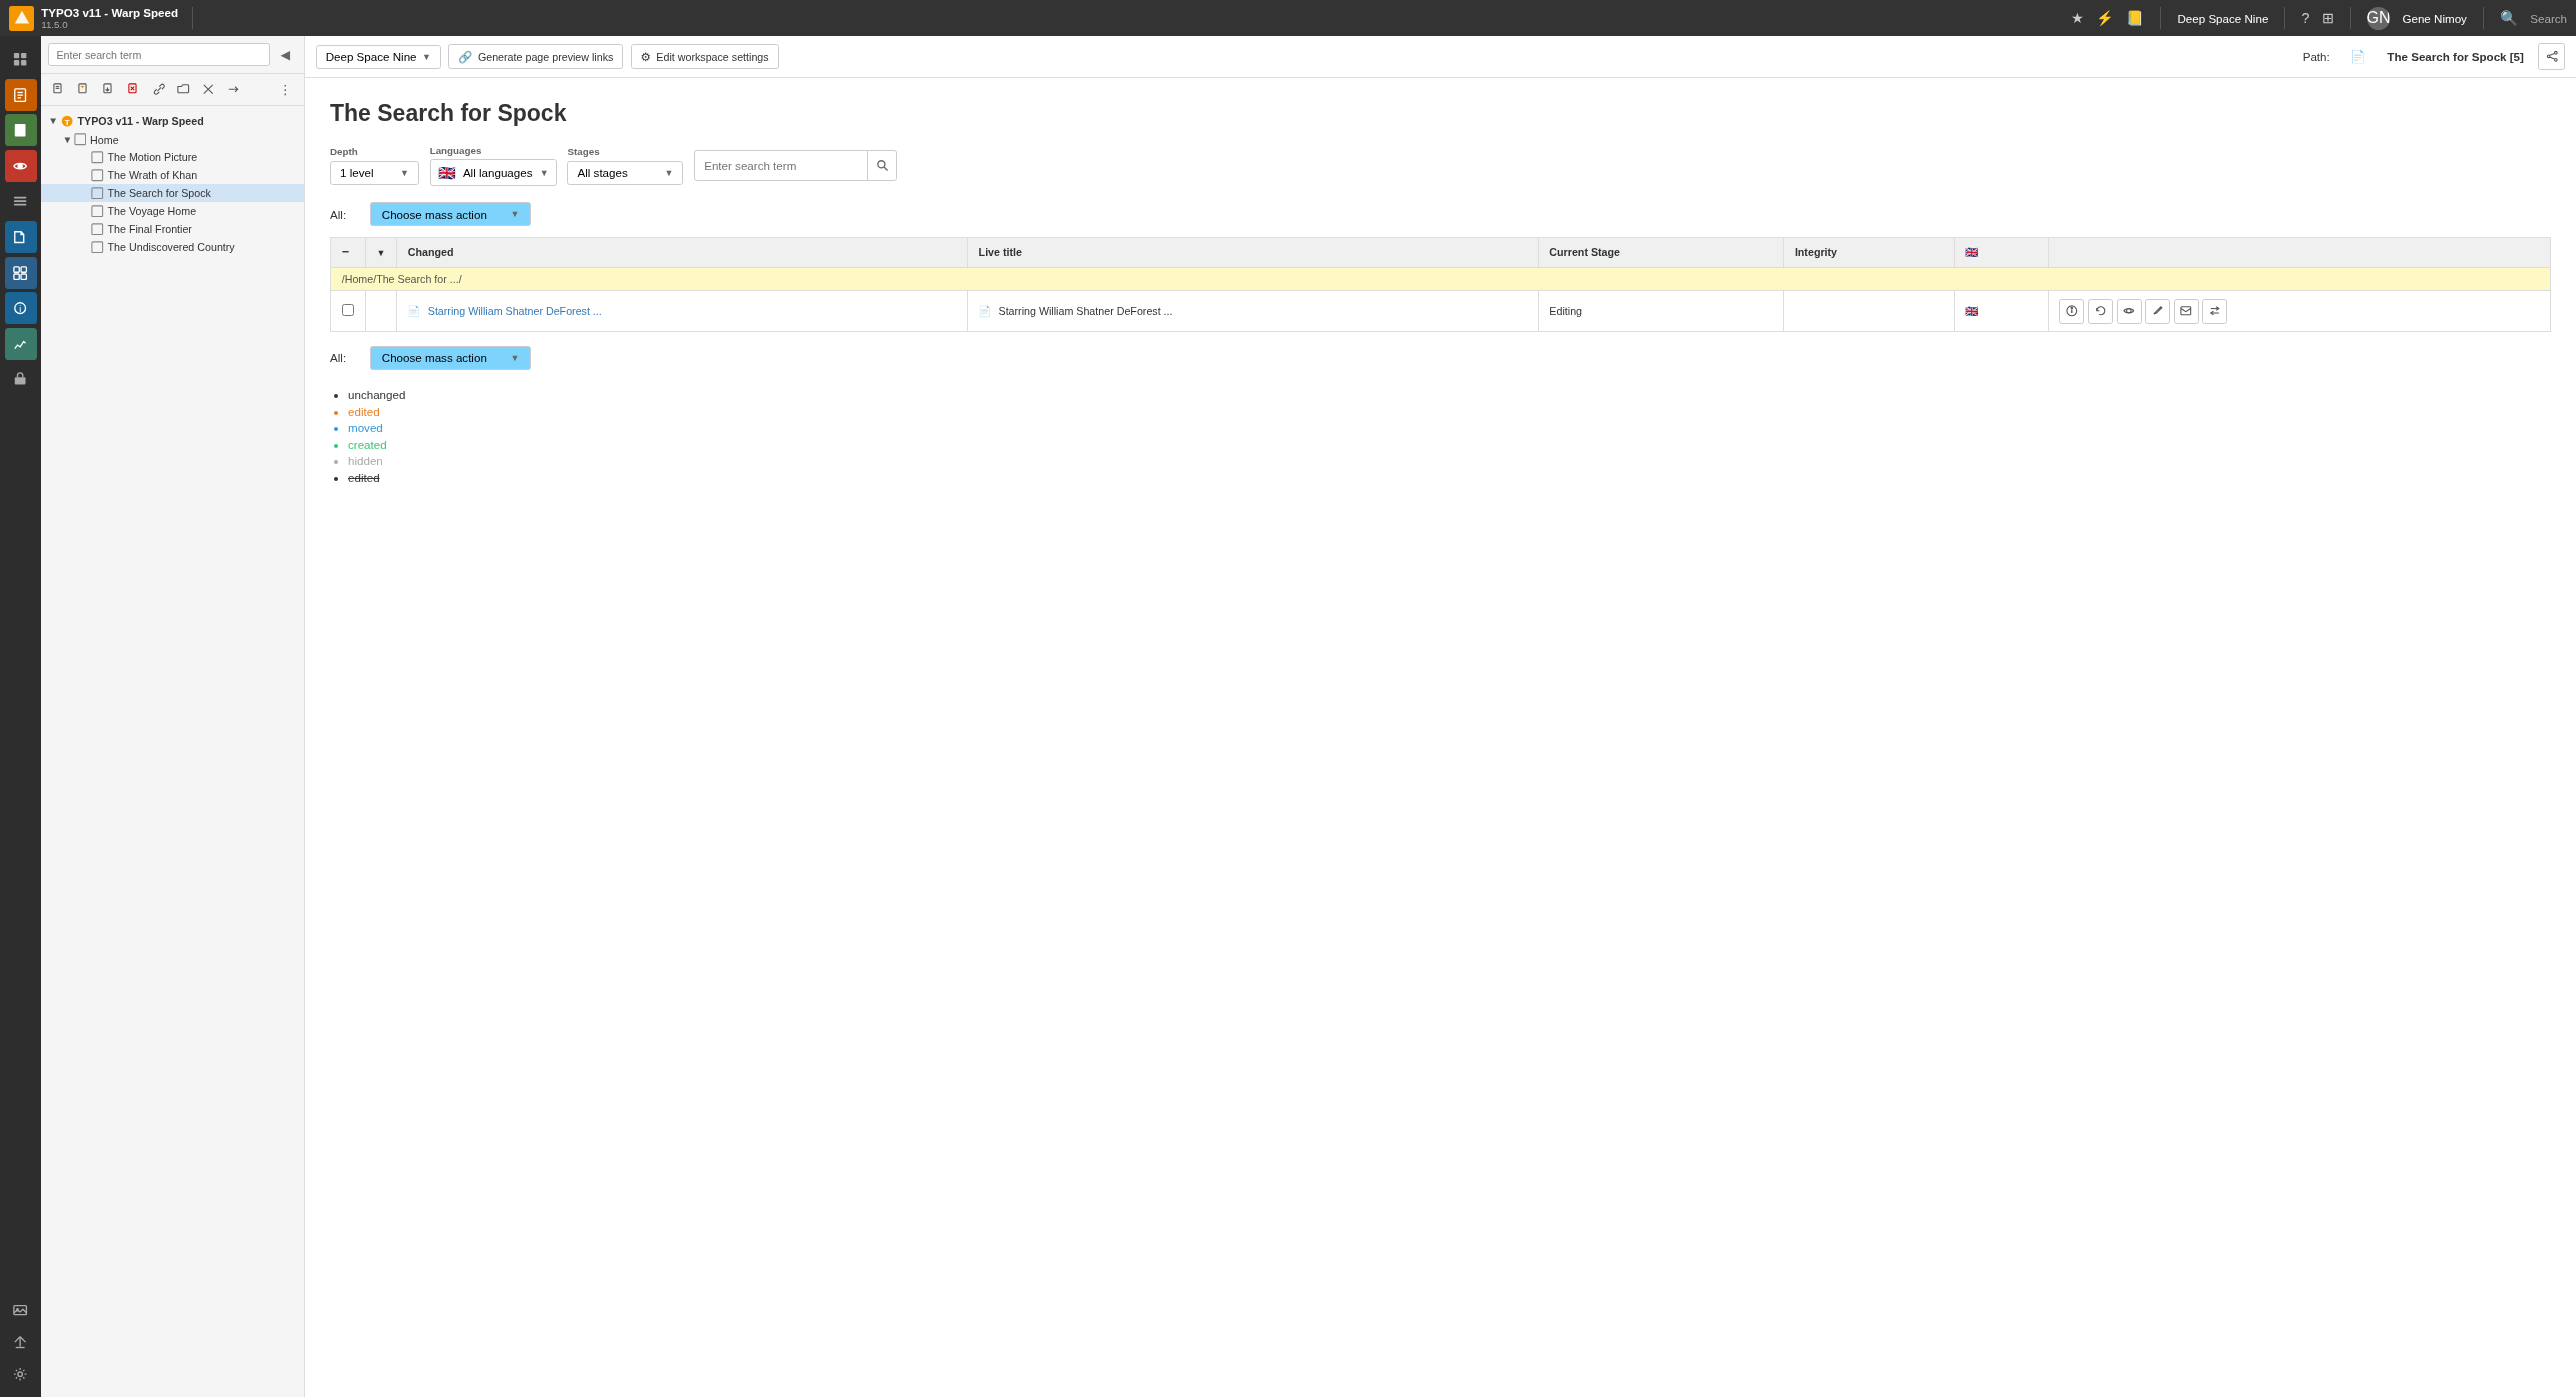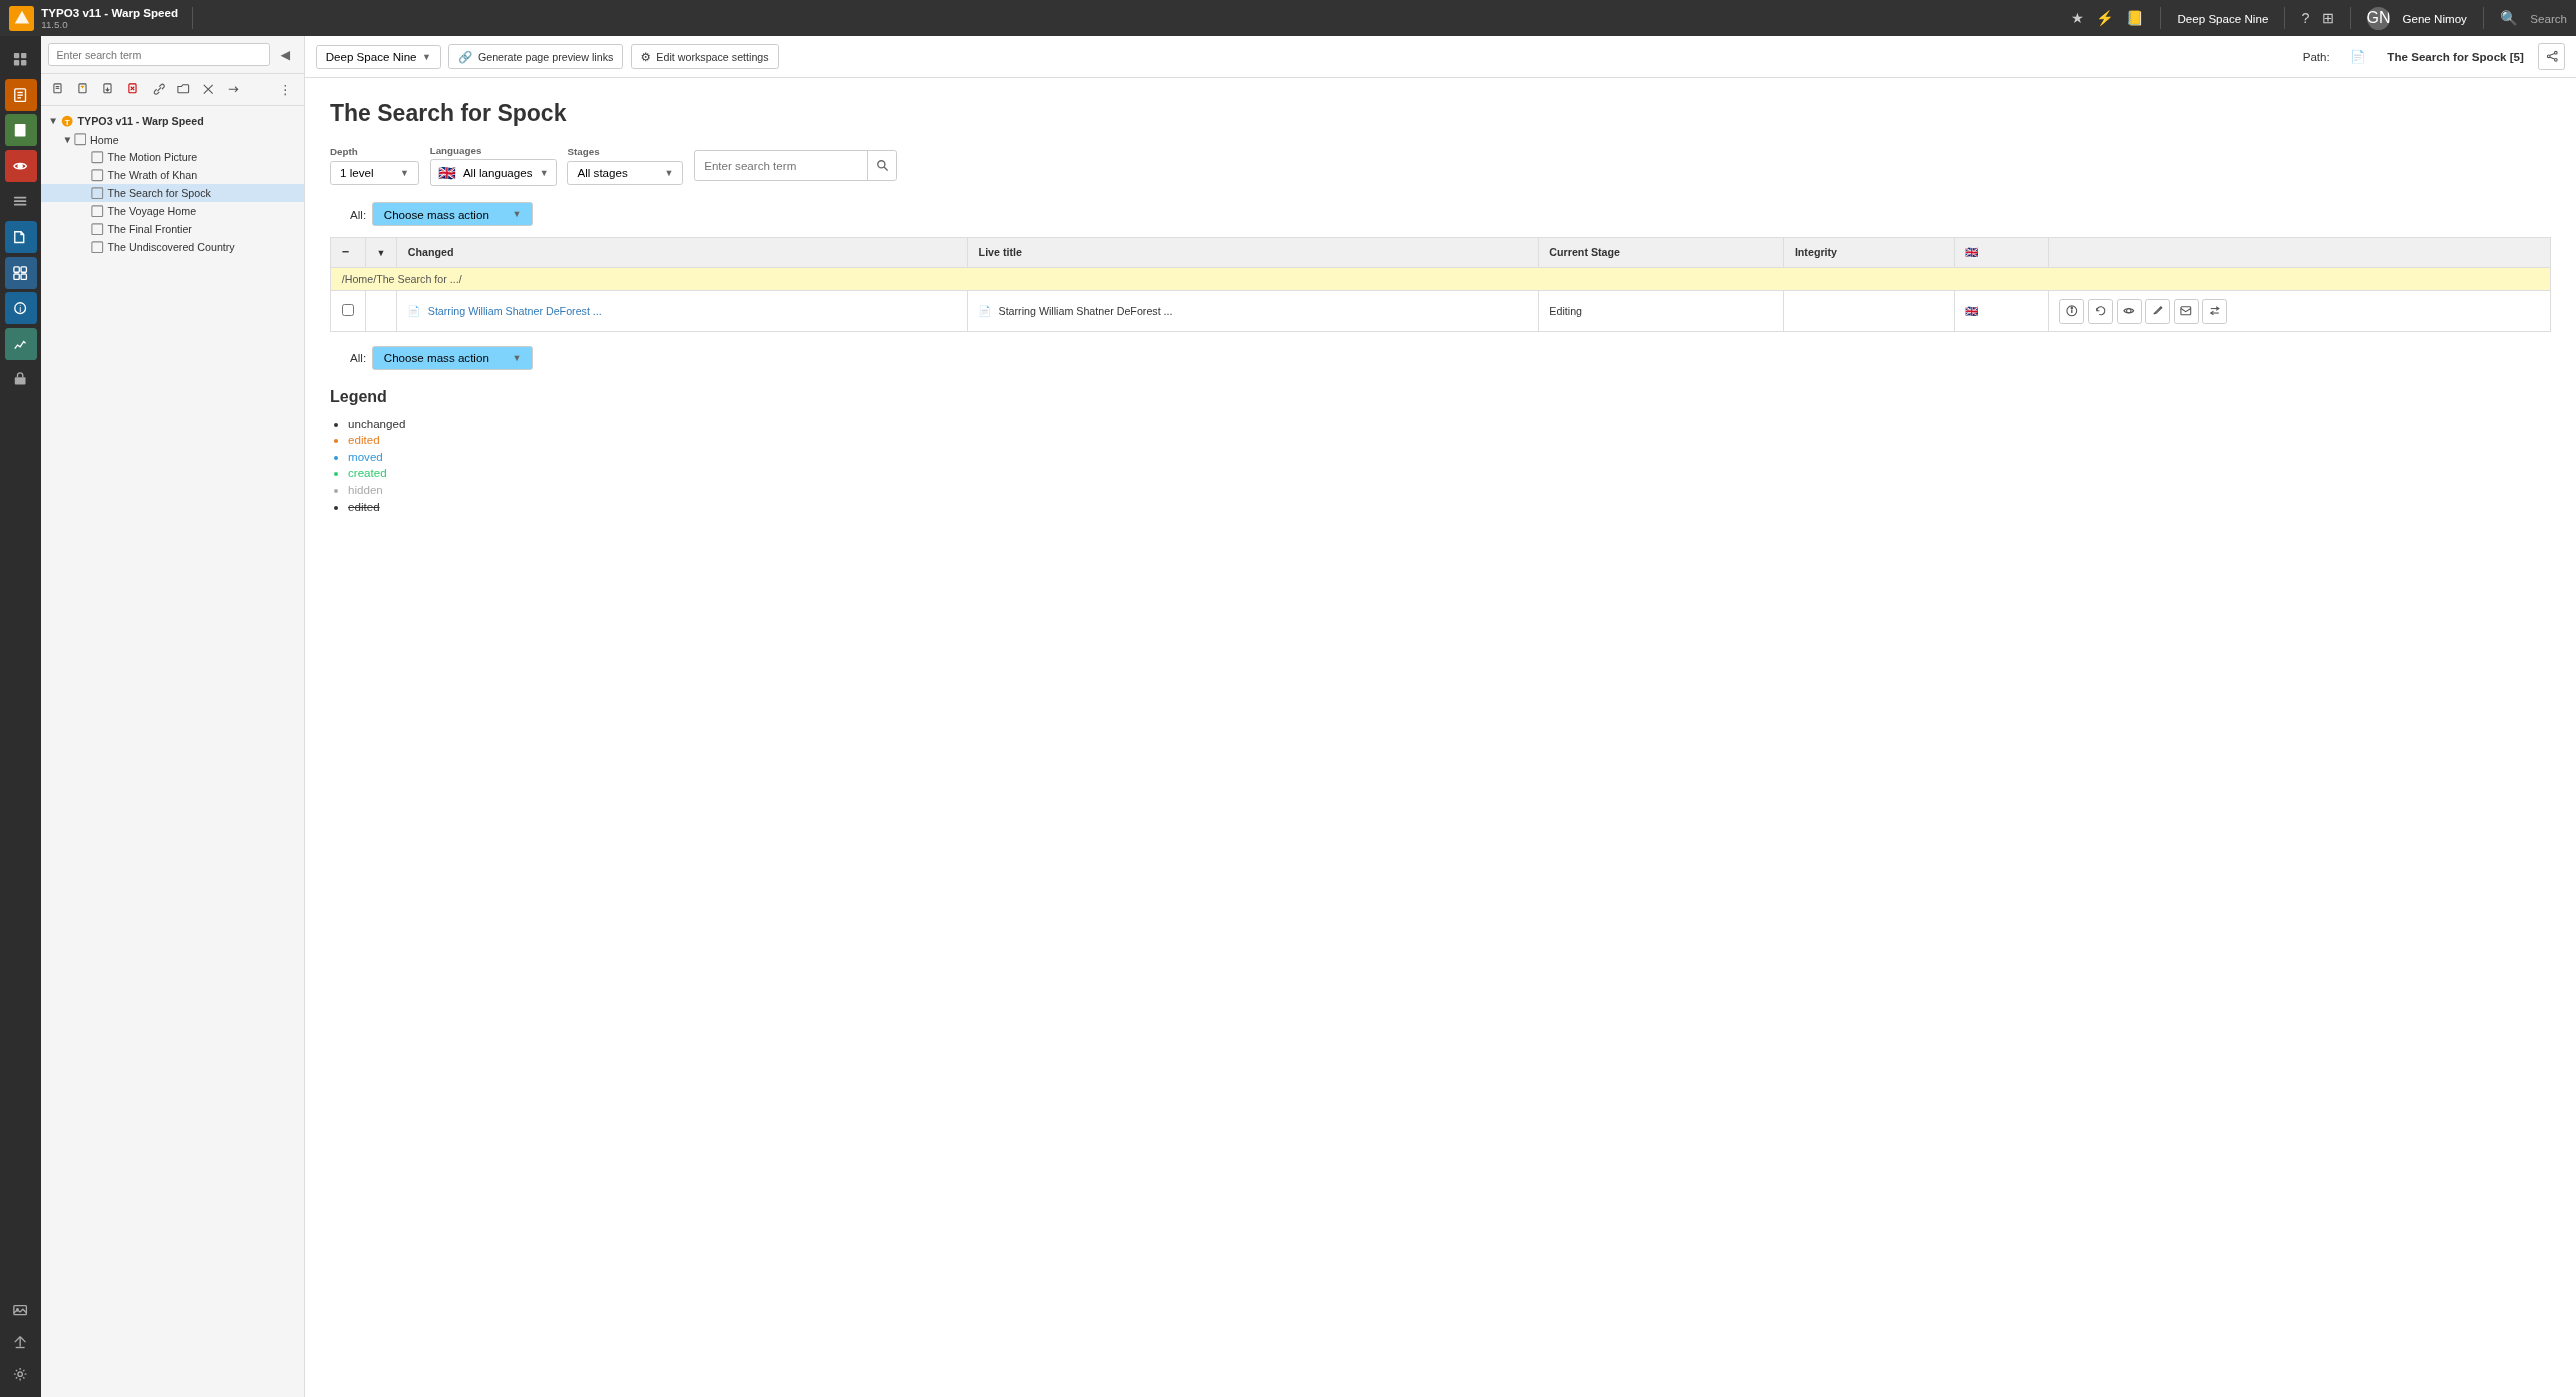--- a/index.html
+++ b/index.html
@@ -63,21 +63,21 @@
     .filter-label { font-size: 9.8px; color: #666; font-weight: 600; }
     .filter-select { display: flex; align-items: center; gap: 5.4px; border: 0.9px solid #ccc; border-radius: 2.7px; padding: 4.5px 9px; cursor: pointer; background: #fff; font-size: 11.6px; min-width: 89px; }
     .filter-select-arrow { font-size: 9px; color: #666; margin-left: auto; }
     .filter-lang { display: flex; align-items: center; gap: 3.6px; border: 0.9px solid #ccc; border-radius: 2.7px; padding: 4.5px 7.2px; cursor: pointer; background: #fff; }
     .lang-flag { font-size: 14.3px; }
     .search-filter { display: flex; align-items: center; border: 0.9px solid #ccc; border-radius: 2.7px; background: #fff; }
     .search-filter input { border: none; outline: none; padding: 4.5px 9px; font-size: 11.6px; min-width: 161px; background: transparent; }
     .search-filter-btn { width: 29px; height: 29px; display: flex; align-items: center; justify-content: center; cursor: pointer; color: #666; border-left: 0.9px solid #ccc; }
 
     
-    .mass-action-bar { display: flex; align-items: center; gap: 6px; margin-bottom: 10.7px; margin-left: 20px; }
+    .mass-action-bar { display: flex; align-items: center; gap: 24px; margin-bottom: 10.7px; }
     .mass-action-label { font-size: 11.6px; color: #333; font-weight: 500; }
     .mass-action-select { display: flex; align-items: center; gap: 5.4px; border: 0.9px solid #ccc; border-radius: 2.7px; padding: 4.5px 10.7px; cursor: pointer; background: #7dd3fc; font-size: 11.6px; min-width: 161px; }
     .mass-action-arrow { font-size: 9px; color: #666; margin-left: auto; }
 
     
     .workspaces-table { width: 100%; border-collapse: collapse; margin-bottom: 14.3px; }
     .workspaces-table th { background: #f0f0f0; border: 0.9px solid #ddd; padding: 7.2px 10.7px; text-align: left; font-size: 10.7px; font-weight: 600; color: #333; }
     .workspaces-table td { border: 0.9px solid #ddd; padding: 7.2px 10.7px; font-size: 10.7px; color: #333; vertical-align: middle; }
     .th-checkbox { width: 29px; text-align: center; }
     .th-arrow { width: 25px; }
@@ -551,21 +551,20 @@
 
       <div class="mass-action-bar">
         <span class="mass-action-label">All:</span>
         <div class="mass-action-select">
           <span>Choose mass action</span>
           <span class="mass-action-arrow">▼</span>
         </div>
       </div>
 
       <div class="legend-section">
-        <h2 class="legend-title">Legend</h2>
         <ul class="legend-list">
           <li class="legend-unchanged">
             <span>unchanged</span>
           </li>
           <li class="legend-edited">
             <span>edited</span>
           </li>
           <li class="legend-moved">
             <span>moved</span>
           </li>

